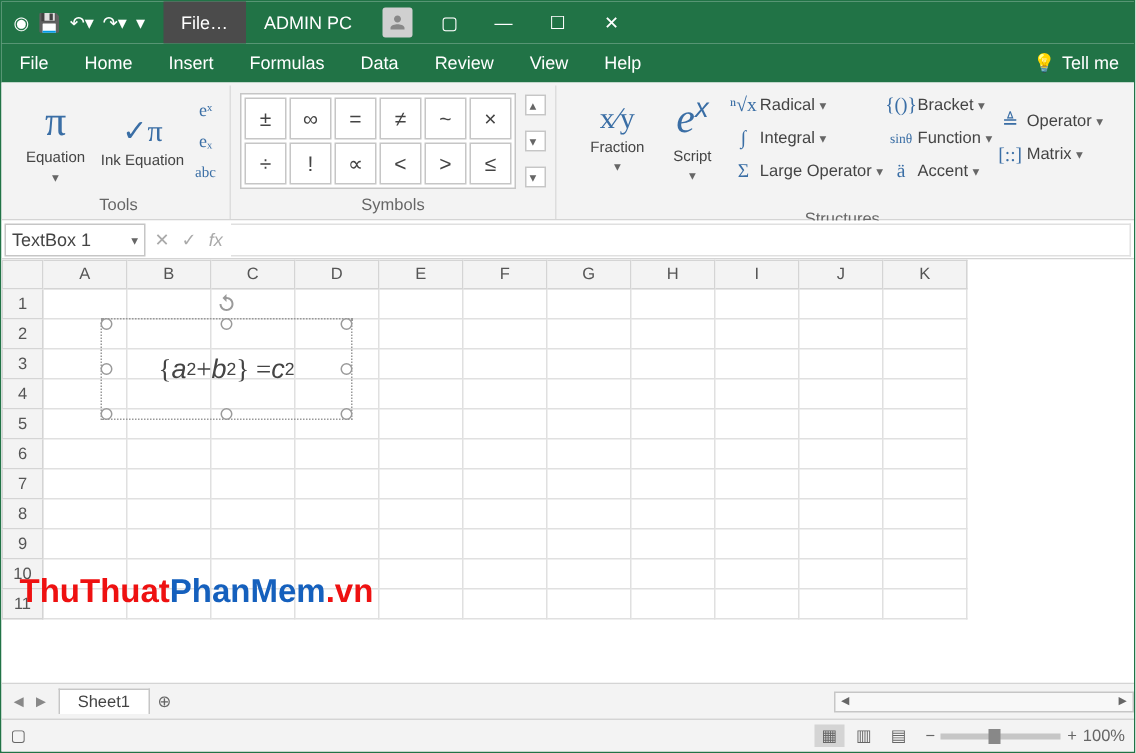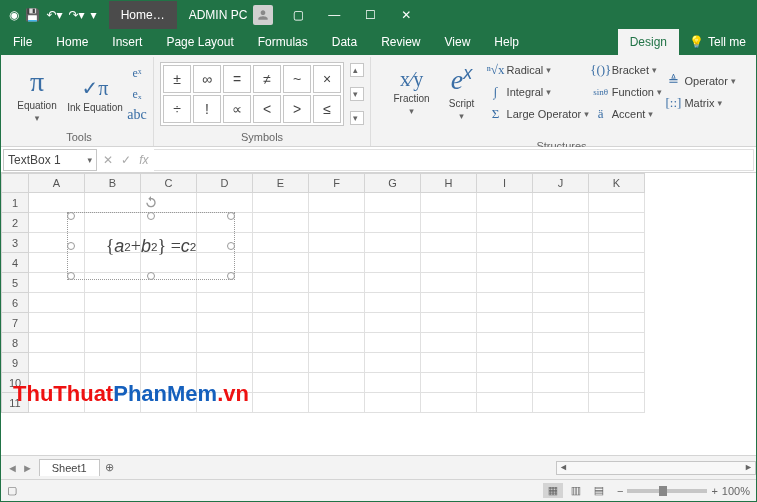--- a/index.html
+++ b/index.html
@@ -6,21 +6,21 @@
 body { background: #fff; font-size: 12px; color: #444; overflow: hidden; }
 .app { width: 757px; height: 502px; border: 1px solid #217346; display: flex; flex-direction: column; background:#fff;}
 .titlebar { background: #217346; color: #fff; height: 28px; display: flex; align-items: center; font-size: 12px; }
 .titlebar .qat { display:flex; align-items:center; gap:6px; padding:0 8px; }
 .titlebar .qat span { color:#fff; font-size:12px; }
 .titlebar .title { flex:1; text-align:center; display:flex; align-items:center; justify-content:center; gap:4px; overflow:hidden;}
 .titlebar .title span { white-space:nowrap; }
 .titlebar .right { display:flex; align-items:center; gap:2px; padding-right:4px;}
 .titlebar .right .btn { width:34px; height:28px; display:flex; align-items:center; justify-content:center; color:#fff;}
 .titlebar .ctx { background:#4b4b4b; padding:0 12px; height:28px; display:flex; align-items:center; margin:0 4px;}
-.titlebar .acct { display:flex; align-items:center; gap:6px; padding:0 8px;}
+.titlebar .acct { display:flex; align-items:center; gap:20px; padding:0 8px;}
 .titlebar .acct .avatar { width:20px; height:20px; background:#d0d0d0; border-radius:2px; display:flex; align-items:center; justify-content:center;}
 .titlebar .acct .avatar svg{width:14px;height:14px;fill:#888;}
 .menubar { background:#217346; color:#fff; height:26px; display:flex; align-items:stretch; font-size:12px;}
 .menubar .tab { padding:0 12px; display:flex; align-items:center; color:#fff; cursor:pointer; }
 .menubar .spacer { flex:1; }
 .menubar .tab.ctx { background:#4b4b4b;}
 .menubar .tab.active { background:#f3f3f3; color:#217346; }
 .menubar .bulb { display:flex; align-items:center; gap:4px; padding:0 10px;}
 .ribbon { background:#f3f3f3; border-bottom:1px solid #d4d4d4; height:92px; display:flex; align-items:stretch; padding:2px 4px 0 4px; gap:0;}
 .group { display:flex; flex-direction:column; align-items:center; border-right:1px solid #ddd; padding:2px 6px 0 6px;}
@@ -79,49 +79,47 @@
 
 <div class="app">
   <div class="titlebar">
     <div class="qat">
       <span>◉</span>
       <span>💾</span>
       <span>↶▾</span>
       <span>↷▾</span>
       <span>▾</span>
     </div>
-    <div class="ctx">Home…</div>
+    <div class="ctx">File…</div>
     <div class="acct">
       <span>ADMIN PC</span>
       <span class="avatar">
           <svg viewBox="0 0 24 24">
             <path d="M12 12c2.2 0 4-1.8 4-4s-1.8-4-4-4-4 1.8-4 4 1.8 4 4 4zm0 2c-2.7 0-8 1.3-8 4v2h16v-2c0-2.7-5.3-4-8-4z"></path>
           </svg>
         </span>
     </div>
     <div class="right">
       <div class="btn">▢</div>
       <div class="btn">—</div>
       <div class="btn">☐</div>
       <div class="btn">✕</div>
     </div>
   </div>
 
   <div class="menubar">
     <div class="tab">File</div>
     <div class="tab">Home</div>
     <div class="tab">Insert</div>
-    <div class="tab">Page Layout</div>
     <div class="tab">Formulas</div>
     <div class="tab">Data</div>
     <div class="tab">Review</div>
     <div class="tab">View</div>
     <div class="tab">Help</div>
     <div class="spacer"></div>
-    <div class="tab active">Design</div>
     <div class="bulb">
       <span>💡</span>
       <span>Tell me</span>
     </div>
   </div>
 
   <div class="ribbon">
     <div class="group">
       <div class="body">
         <div class="bigbtn">
@@ -129,21 +127,21 @@
           <span class="txt">Equation</span>
           <span style="font-size:9px;color:#666">▾</span>
         </div>
         <div class="bigbtn" style="width:56px">
           <span class="ico" style="font-size:20px">✓π</span>
           <span class="txt">Ink Equation</span>
         </div>
         <div class="smallbtns">
           <span class="sb">eˣ</span>
           <span class="sb">eₓ</span>
-          <span class="sb" style="font-size:14px">abc</span>
+          <span class="sb" style="font-size:10px">abc</span>
         </div>
       </div>
       <div class="label">Tools</div>
     </div>
 
     <div class="group">
       <div class="body">
         <div class="symgrid">
           <div>±</div>
           <div>∞</div>

